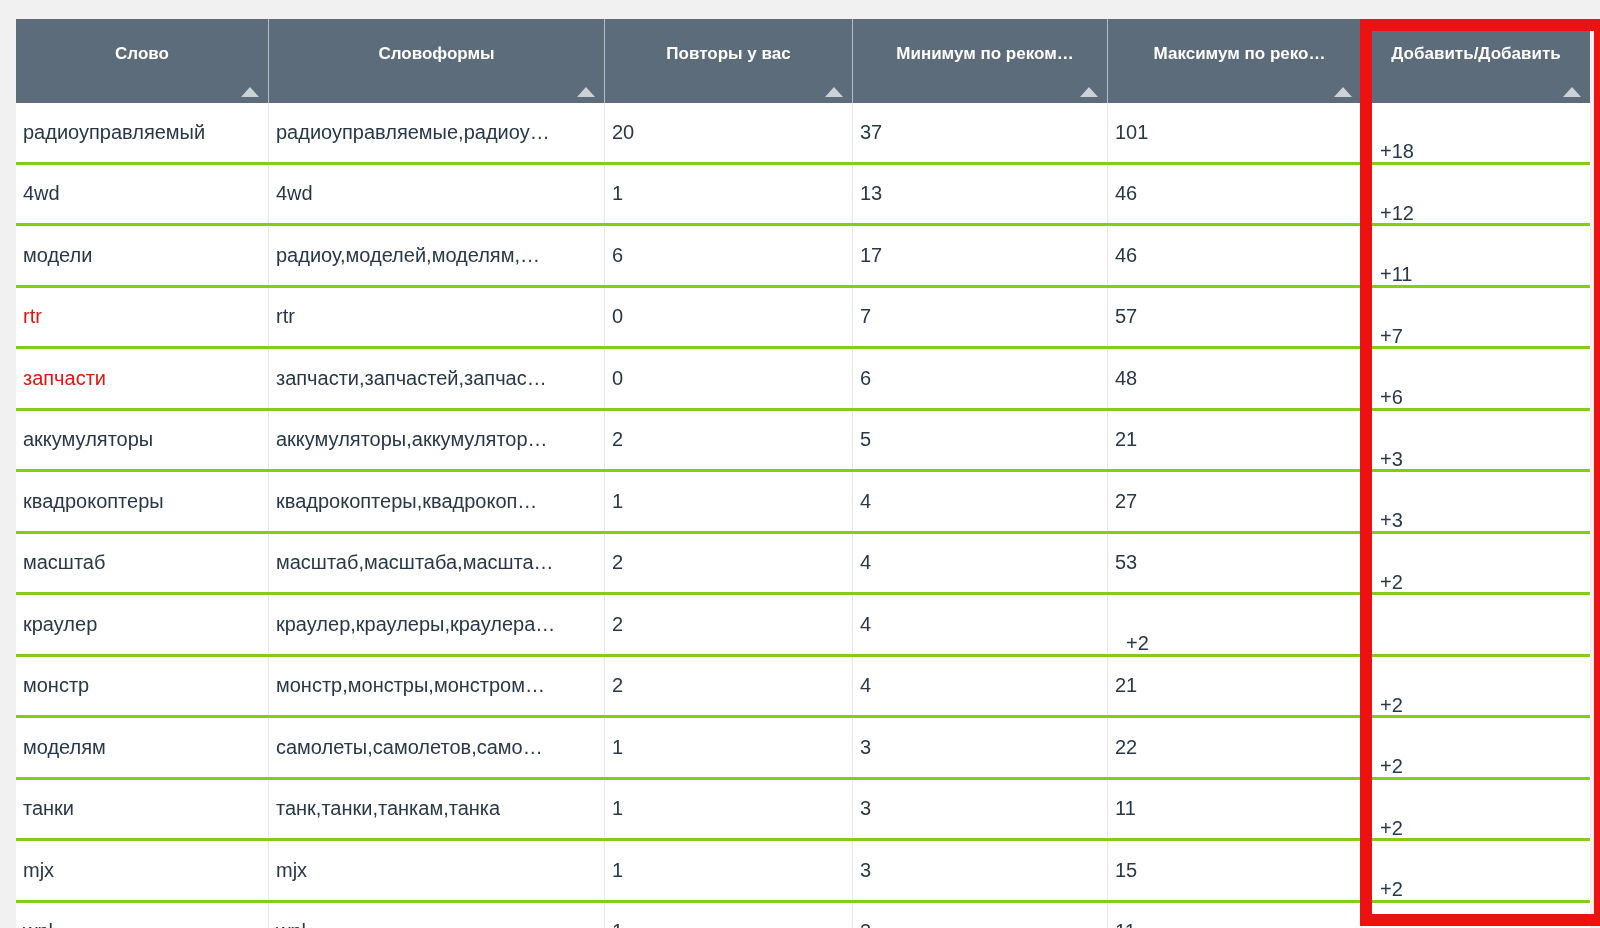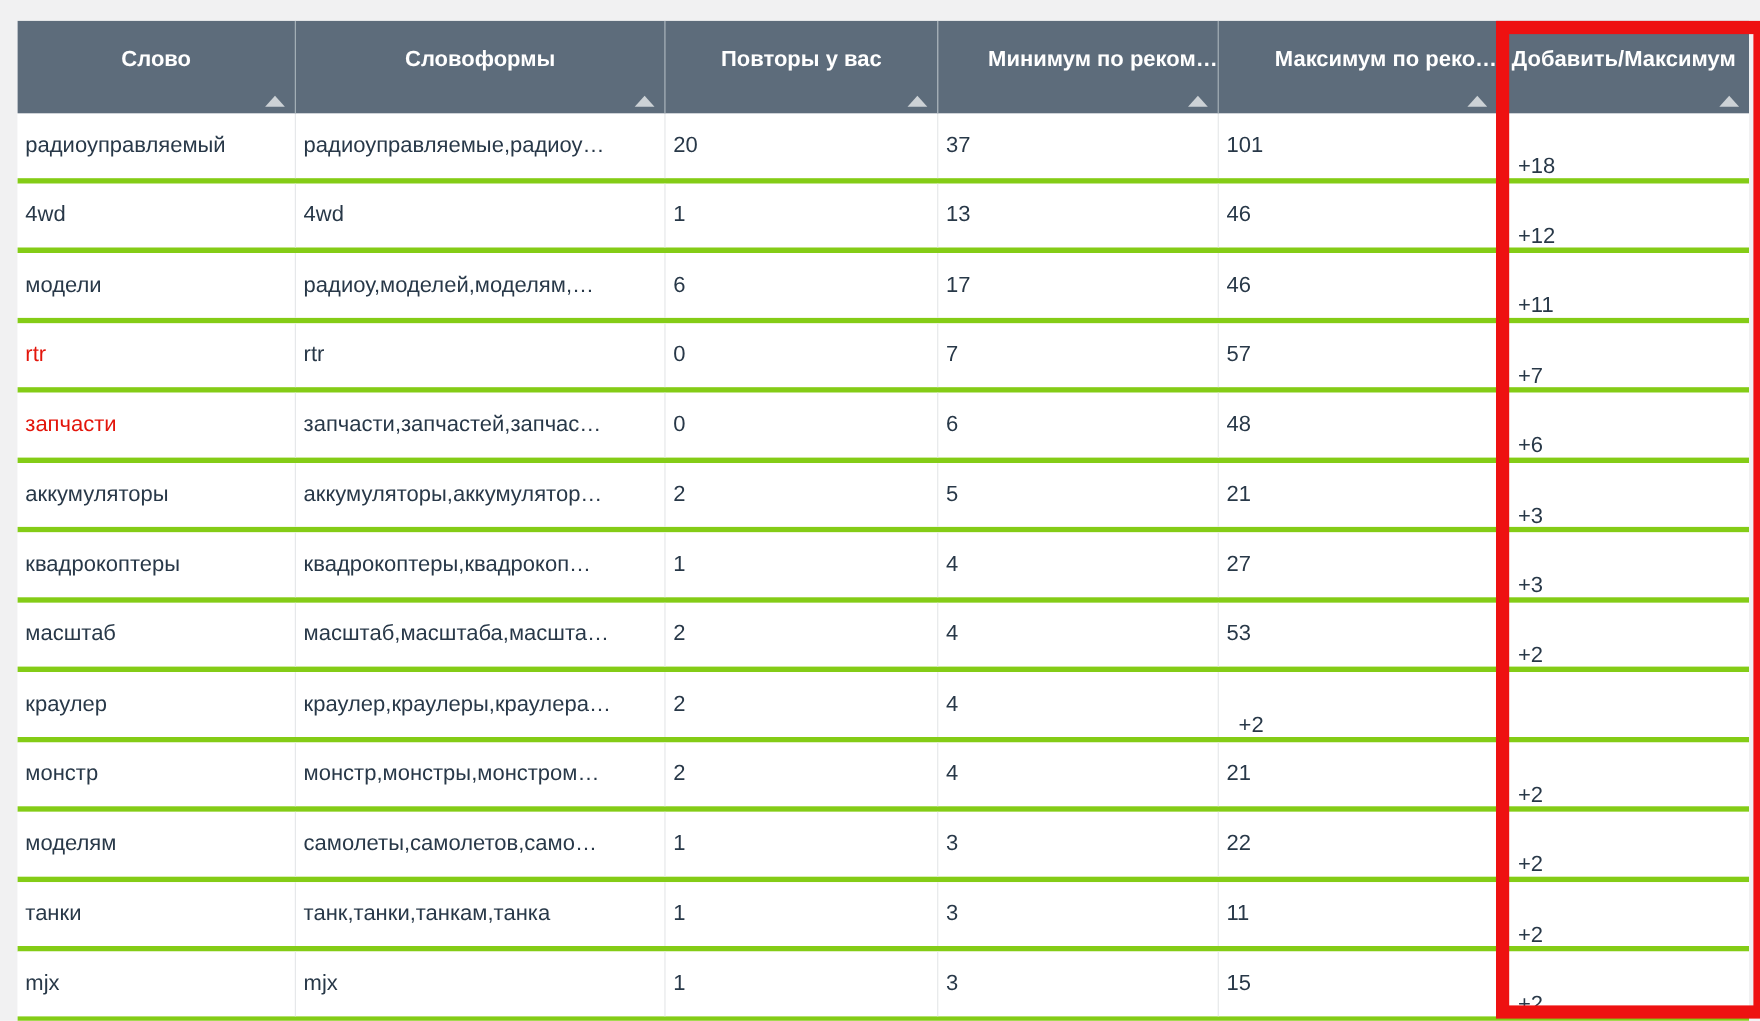--- a/index.html
+++ b/index.html
@@ -21,38 +21,38 @@
   .th {
     box-sizing: border-box;
     background: #5d6c7b;
     border-right: 1px solid #b3bdc4;
     position: relative;
     display: flex; align-items: center; justify-content: center;
     padding-bottom: 14px;
     overflow: hidden;
   }
   .th:last-child { border-right: none; }
-  .th.left { justify-content: flex-end; padding-left: 10px; }
+  .th.left { justify-content: center; padding-left: 10px; }
   .th-label {
-    color: #ffffff; font-weight: bold; font-size: 20px;
+    color: #ffffff; font-weight: bold; font-size: 17px;
     white-space: nowrap; overflow: hidden; text-overflow: ellipsis;
     max-width: 100%;
   }
   .sort-icon {
     position: absolute; right: 9px; bottom: 6px;
     width: 0; height: 0;
     border-left: 9px solid transparent;
     border-right: 9px solid transparent;
     border-bottom: 10px solid #cdd2d6;
   }
   .tr {
     display: grid;
     grid-template-columns: 253px 336px 248px 255px 254px 228px;
     height: 58.5px;
-    border-bottom: 5px solid #84cc16;
+    border-bottom: 3px solid #84cc16;
     background: #ffffff;
   }
   .td {
     box-sizing: border-box;
     border-right: 1px solid #e4e6e8;
     display: flex; align-items: center;
     padding-left: 7px;
     font-size: 20px; color: #283848;
     white-space: nowrap; overflow: hidden;
   }
@@ -86,21 +86,21 @@
     </div>
     <div class="th left">
       <span class="th-label">Минимум по реком…</span>
       <span class="sort-icon"></span>
     </div>
     <div class="th left">
       <span class="th-label">Максимум по реко…</span>
       <span class="sort-icon"></span>
     </div>
     <div class="th">
-      <span class="th-label">Добавить/Максимум</span>
+      <span class="th-label">Добавить/Добавить</span>
       <span class="sort-icon"></span>
     </div>
   </div>
 
   <div class="tbody">
       <div class="tr">
     <div class="td td-word">радиоуправляемый</div>
     <div class="td">радиоуправляемые,радиоу…</div>
     <div class="td">20</div>
     <div class="td">37</div>

